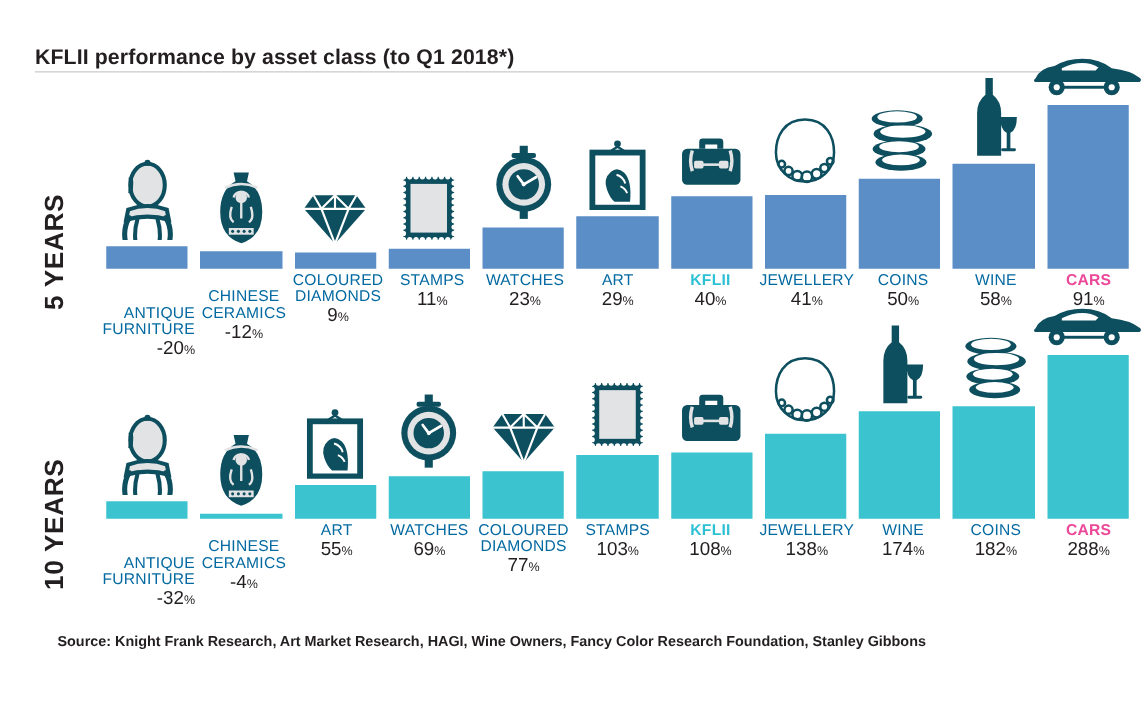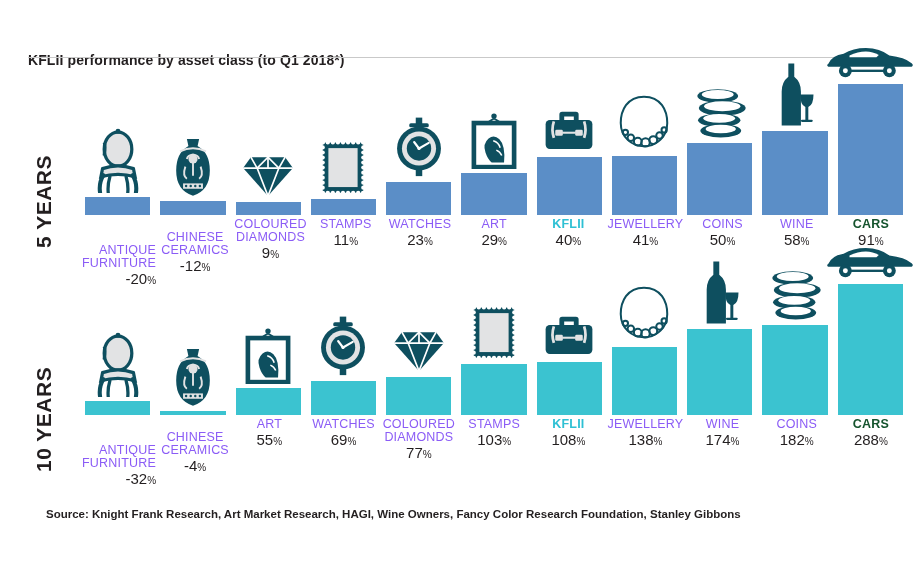--- a/index.html
+++ b/index.html
@@ -8,22 +8,22 @@
     background: #ffffff;
     font-family: "Liberation Sans", sans-serif;
     color: #231f20;
     overflow: hidden;
     position: relative;
   }
   .page { position: relative; width: 918px; height: 562px; }
 
   
   .chart-title {
-    position: absolute; left: 28px; top: 52px;
-    font-size: 14px; font-weight: 700; letter-spacing: .1px;
+    position: absolute; left: 28px; top: 36px;
+    font-size: 17px; font-weight: 700; letter-spacing: .1px;
     color: #231f20;
   }
   .title-rule {
     position: absolute; left: 28px; top: 57px;
     width: 862px; height: 1px; background: #c9c9c9;
   }
 
   
   .row-label {
     position: absolute;
@@ -90,32 +90,32 @@
   .lab {
     flex: 1 1 0;
     padding: 0 2px;
     text-align: center;
     line-height: 1.02;
   }
   .lab .name {
     display: block;
     font-size: 12.5px; font-weight: 400;
     letter-spacing: .2px;
-    color: #8b5cf6;
+    color: #0369a1;
     white-space: pre-line;
   }
   .lab .val {
     display: block;
     font-size: 15px; font-weight: 400;
     color: #231f20;
     margin-top: 1px;
   }
   .lab .val .pct { font-size: 10px; }
   .lab.kflii .name { color: #2ec0d4; font-weight: 700; }
-  .lab.cars  .name { color: #14532d; font-weight: 700; }
+  .lab.cars  .name { color: #ec4899; font-weight: 700; }
 
   
   .lab.drop1 { padding-top: 13px; }
   .lab.drop2 { padding-top: 26px; text-align: right; }
 
   
   .foot {
     position: absolute; left: 46px;
   }
   .foot.note {

